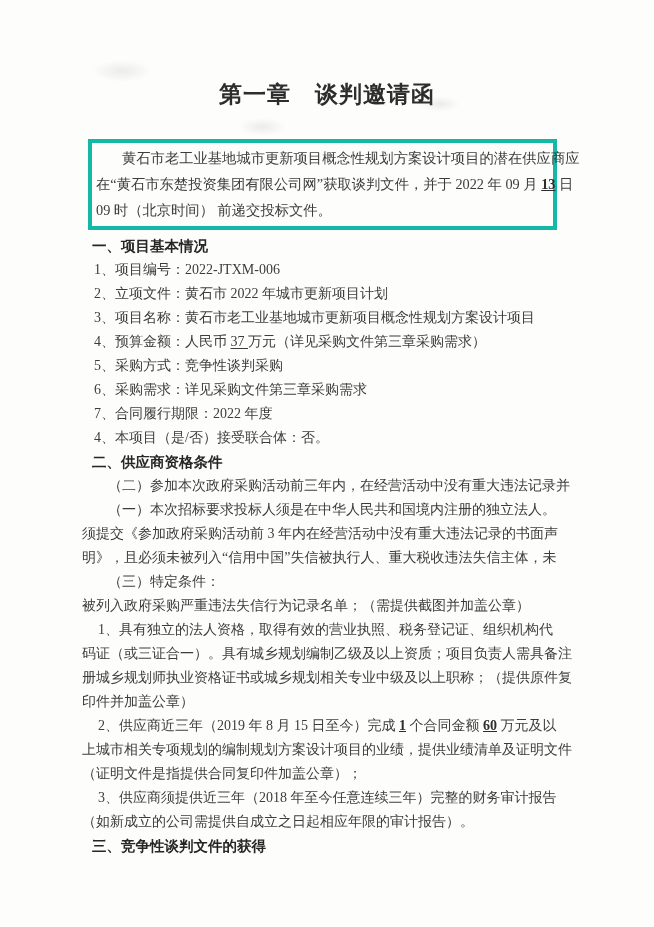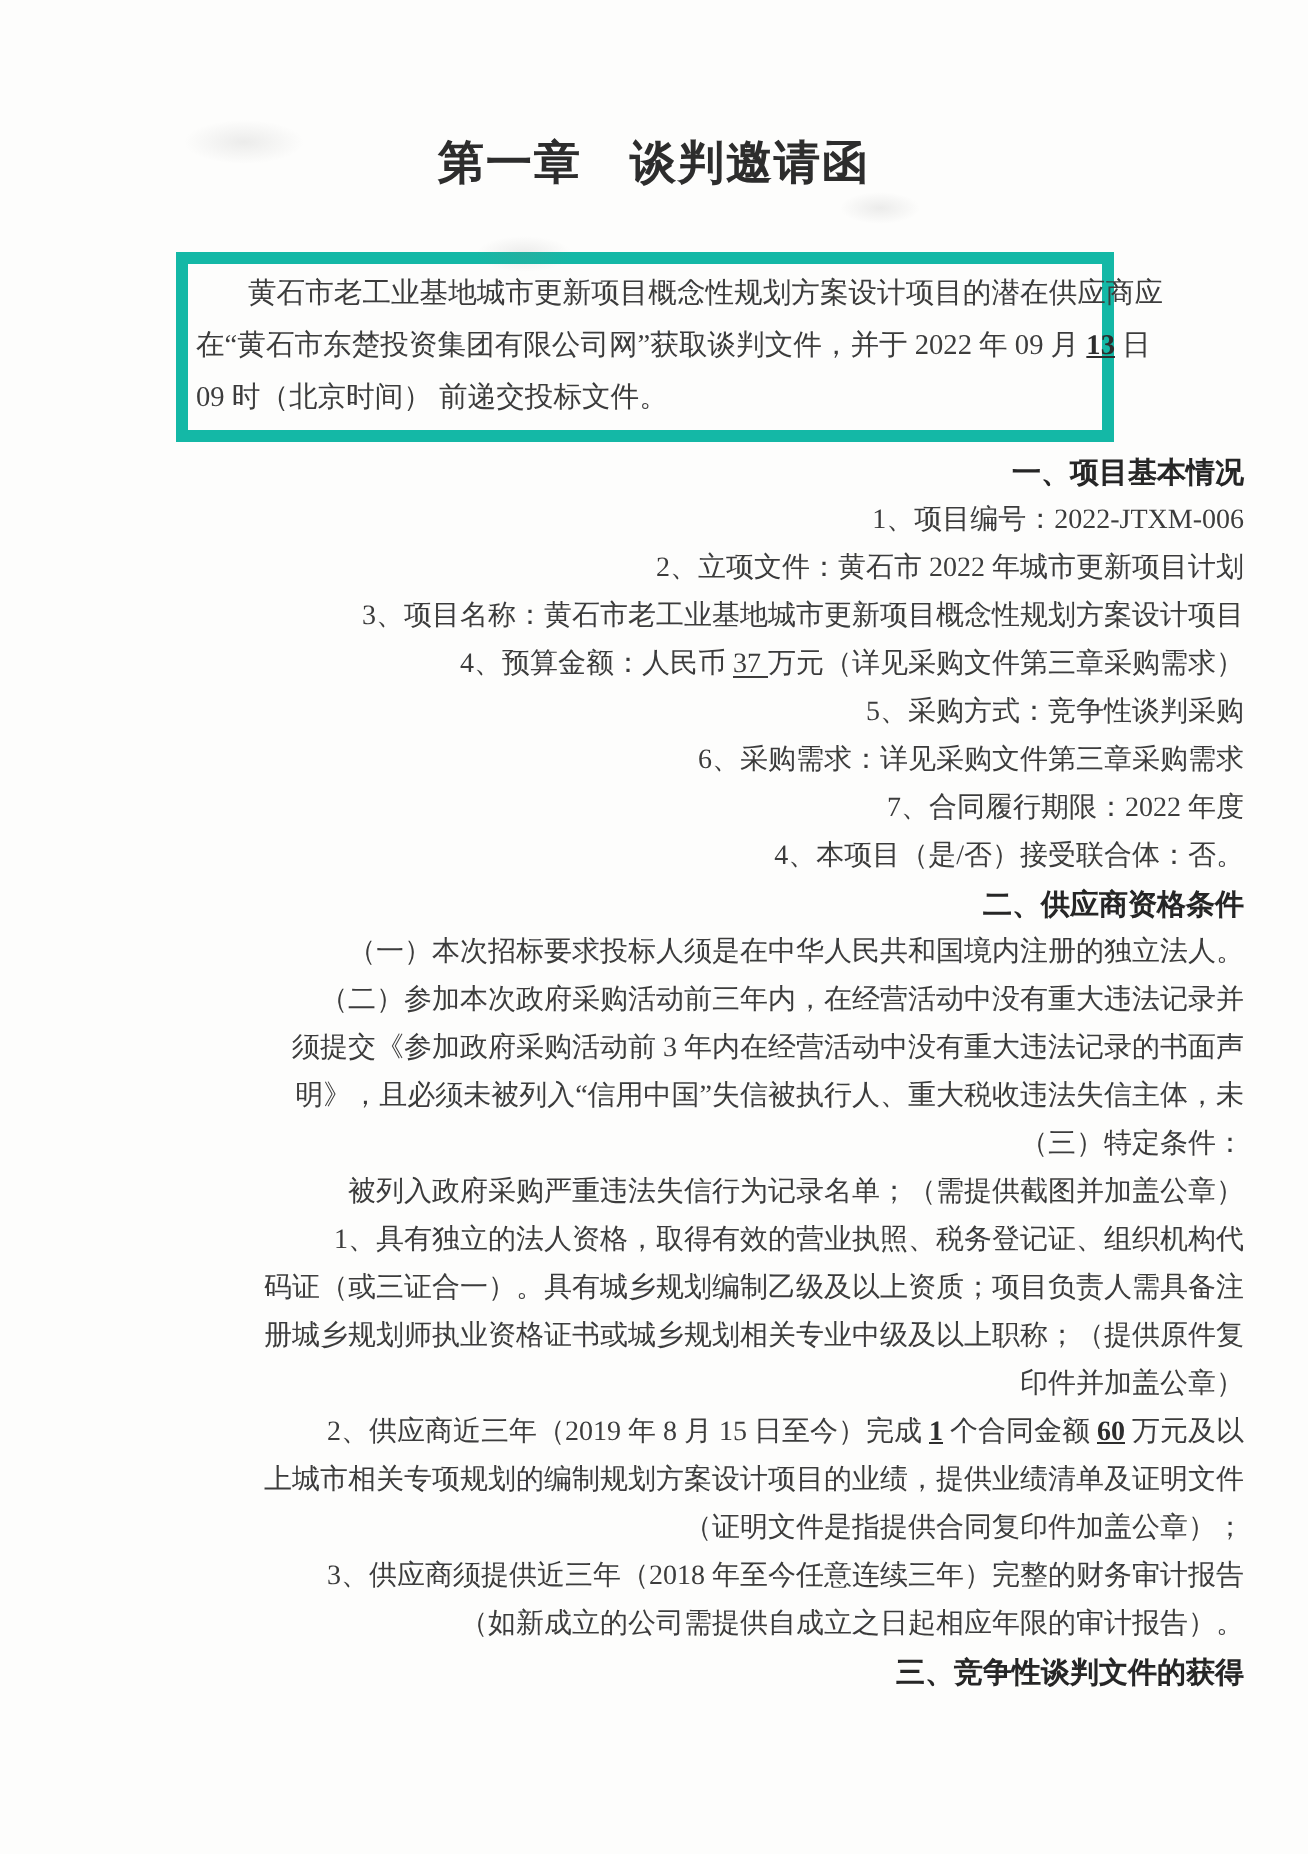--- a/index.html
+++ b/index.html
@@ -13,49 +13,48 @@
     color:#3c3c3c;
   }
   
   .smudge{position:absolute;border-radius:50%;pointer-events:none;
     background:radial-gradient(closest-side,rgba(130,130,130,.14),rgba(130,130,130,0));}
   .smudge.s1{left:92px;top:60px;width:60px;height:22px;}
   .smudge.s2{left:238px;top:118px;width:48px;height:18px;}
   .smudge.s3{left:420px;top:96px;width:40px;height:16px;}
 
   .chapter-title{
-    margin:0;
+    margin:13px;
     padding-top:64px;
     text-align:center;
     font-family:"Liberation Sans","DejaVu Sans",sans-serif;
     font-weight:bold;
     font-size:23px;
     line-height:34px;
     letter-spacing:1px;
     color:#2d2d2d;
   }
 
   .notice-box{
     box-sizing:border-box;
     margin:28px 0 0 88px;
     width:469px;
-    border:6px solid #14b8a6;
+    border:4px solid #14b8a6;
     padding:2px 6px 3px 4px;
     background:transparent;
   }
   .notice-box .bline{
     font-size:14.3px;
     line-height:26px;
   }
 
   .doc-body{
     margin-top:4px;
     padding-left:82px;
-    padding-right:32px;
-    text-align:right;
+    padding-right:61px;
   }
   .bline{
     font-size:14px;
     line-height:24px;
     white-space:pre;
     color:#3c3c3c;
   }
   .bline.heading{
     font-family:"Liberation Sans","DejaVu Sans",sans-serif;
     font-weight:bold;
@@ -89,22 +88,22 @@
       <div class="bline heading"><span class="">一、项目基本情况</span></div>
       <div class="bline ind1"><span class="">1、项目编号：2022-JTXM-006</span></div>
       <div class="bline ind1"><span class="">2、立项文件：黄石市 2022 年城市更新项目计划</span></div>
       <div class="bline ind1"><span class="">3、项目名称：黄石市老工业基地城市更新项目概念性规划方案设计项目</span></div>
       <div class="bline ind1"><span class="">4、预算金额：人民币 </span><span class="seg-u">37 </span><span class="">万元（详见采购文件第三章采购需求）</span></div>
       <div class="bline ind1"><span class="">5、采购方式：竞争性谈判采购</span></div>
       <div class="bline ind1"><span class="">6、采购需求：详见采购文件第三章采购需求</span></div>
       <div class="bline ind1"><span class="">7、合同履行期限：2022 年度</span></div>
       <div class="bline ind1"><span class="">4、本项目（是/否）接受联合体：否。</span></div>
       <div class="bline heading"><span class="">二、供应商资格条件</span></div>
+      <div class="bline ind3"><span class="">（二）参加本次政府采购活动前三年内，在经营活动中没有重大违法记录并</span></div>
       <div class="bline ind3"><span class="">（一）本次招标要求投标人须是在中华人民共和国境内注册的独立法人。</span></div>
-      <div class="bline ind3"><span class="">（二）参加本次政府采购活动前三年内，在经营活动中没有重大违法记录并</span></div>
       <div class="bline"><span class="">须提交《参加政府采购活动前 3 年内在经营活动中没有重大违法记录的书面声</span></div>
       <div class="bline"><span class="">明》，且必须未被列入“信用中国”失信被执行人、重大税收违法失信主体，未</span></div>
       <div class="bline ind3"><span class="">（三）特定条件：</span></div>
       <div class="bline"><span class="">被列入政府采购严重违法失信行为记录名单；（需提供截图并加盖公章）</span></div>
       <div class="bline ind2"><span class="">1、具有独立的法人资格，取得有效的营业执照、税务登记证、组织机构代</span></div>
       <div class="bline"><span class="">码证（或三证合一）。具有城乡规划编制乙级及以上资质；项目负责人需具备注</span></div>
       <div class="bline"><span class="">册城乡规划师执业资格证书或城乡规划相关专业中级及以上职称；（提供原件复</span></div>
       <div class="bline"><span class="">印件并加盖公章）</span></div>
       <div class="bline ind2"><span class="">2、供应商近三年（2019 年 8 月 15 日至今）完成 </span><span class="seg-b ">1</span><span class=""> 个合同金额 </span><span class="seg-b ">60</span><span class=""> 万元及以</span></div>
       <div class="bline"><span class="">上城市相关专项规划的编制规划方案设计项目的业绩，提供业绩清单及证明文件</span></div>

